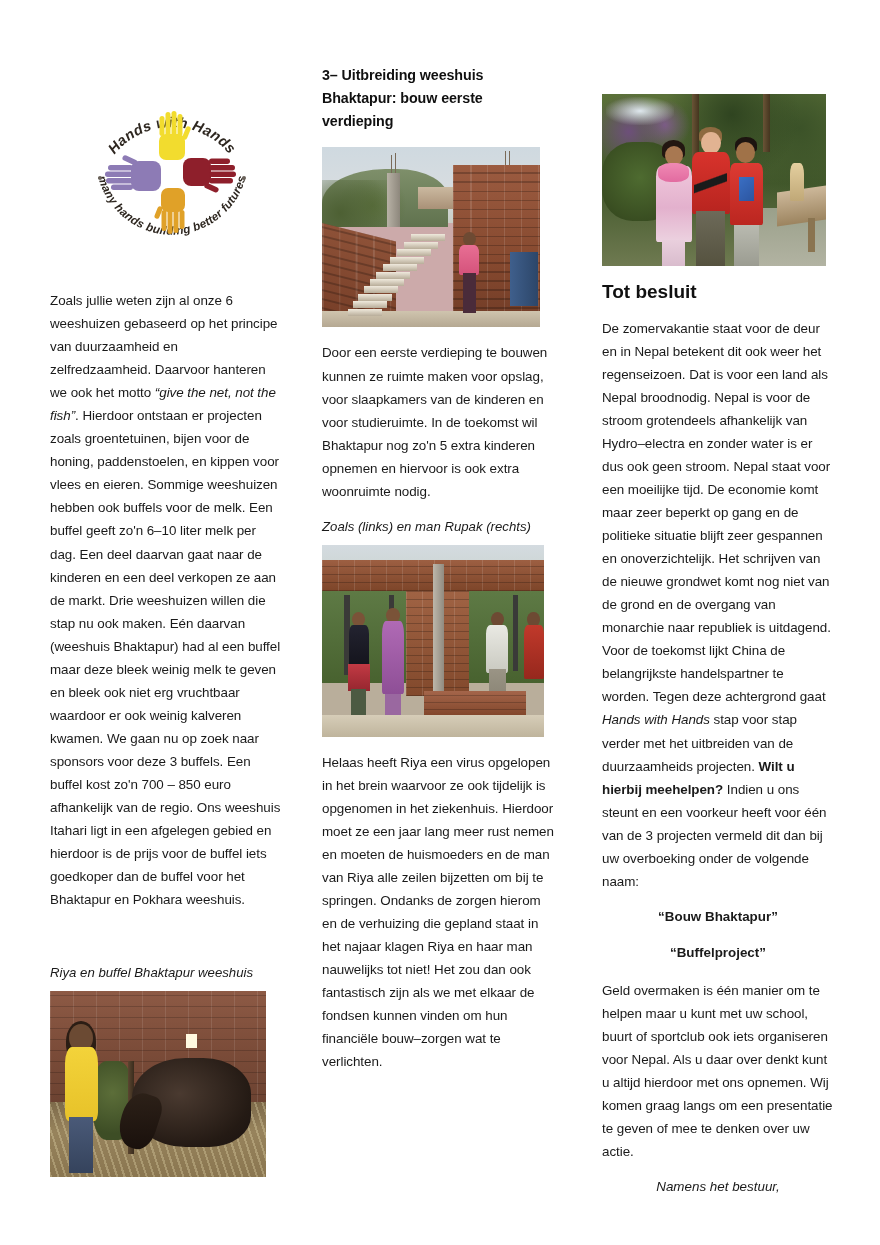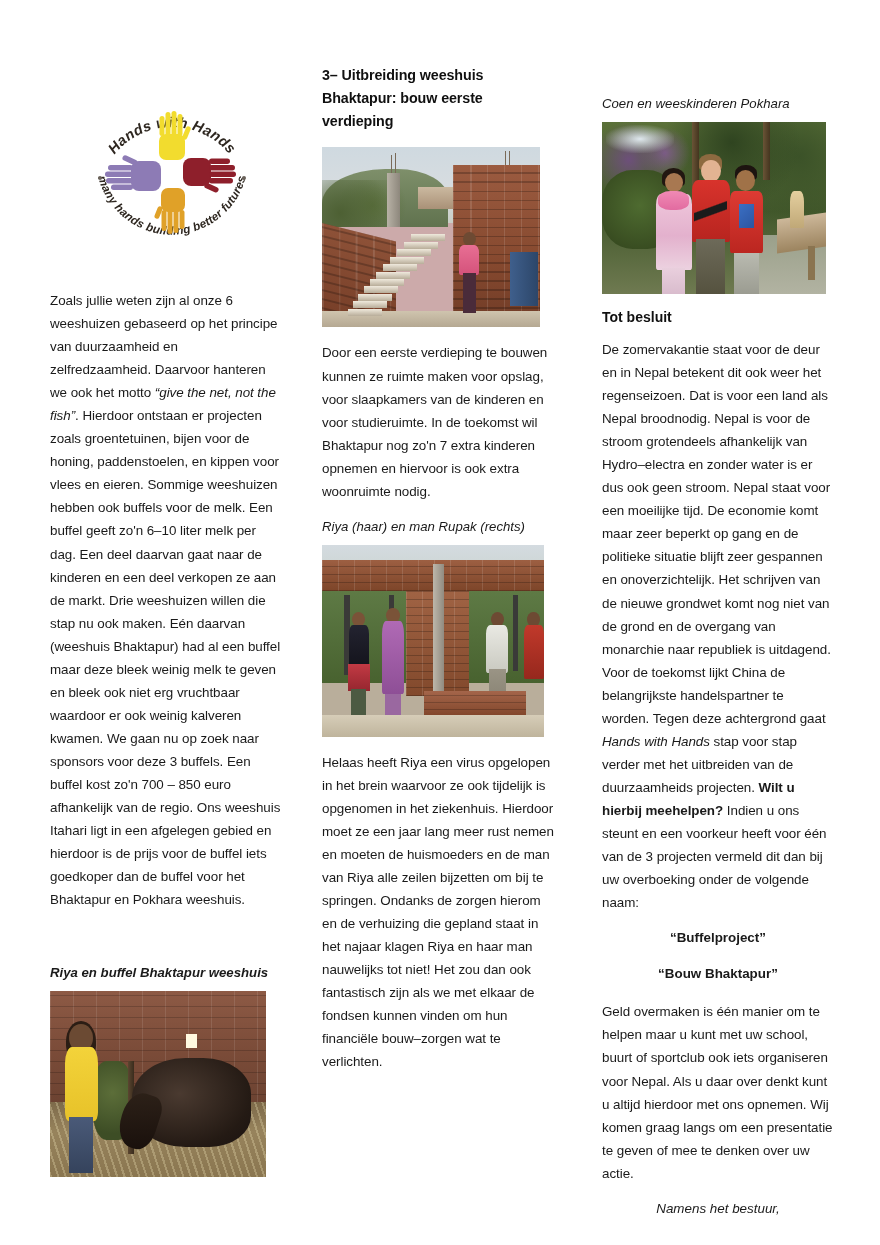--- a/index.html
+++ b/index.html
@@ -32,21 +32,21 @@
 
   h2.section-title {
     font-size: 14.3px;
     font-weight: bold;
     margin: 0 0 14px 0;
     line-height: 1.62;
     letter-spacing: -0.1px;
     color: #101010;
   }
   h2.big-title {
-    font-size: 14px;
+    font-size: 19px;
     font-weight: bold;
     margin: 0 0 12px 0;
     line-height: 1.3;
     color: #101010;
   }
   p.body {
     font-size: 13.4px;
     line-height: 1.72;
     margin: 0 0 14px 0;
     text-align: left;
@@ -353,21 +353,21 @@
         <rect x="12" y="-11" width="5" height="13" rx="2.5" transform="rotate(22 14.5 -4.5)"></rect>
       </g>
     </svg>
   </div>
 
   <div class="col col-1" style="top:277px;">
 
     <p class="body"><span>Zoals jullie weten zijn al onze 6 weeshuizen gebaseerd op het principe van duurzaamheid en zelfredzaamheid. Daarvoor hanteren we ook het motto </span><span class="em">“give the net, not the fish”</span><span>. Hierdoor ontstaan er projecten zoals groentetuinen, bijen voor de honing, paddenstoelen, en kippen voor vlees en eieren. Sommige weeshuizen hebben ook buffels voor de melk. Een buffel geeft zo'n 6–10 liter melk per dag. Een deel daarvan gaat naar de kinderen en een deel verkopen ze aan de markt.  Drie weeshuizen willen die stap nu ook maken. Eén daarvan (weeshuis Bhaktapur) had al een buffel maar deze bleek weinig melk te geven en bleek ook niet erg vruchtbaar waardoor er ook weinig kalveren kwamen. We gaan nu op zoek naar sponsors voor deze 3 buffels. Een buffel kost zo'n 700 – 850 euro afhankelijk van de regio. Ons weeshuis Itahari ligt in een afgelegen gebied en hierdoor is de prijs voor de buffel iets goedkoper dan de buffel voor het Bhaktapur en Pokhara weeshuis.</span></p>
   </div>
 
-  <div class="col col-1" style="top:951px;font-weight:bold;">
+  <div class="col col-1" style="top:951px;">
     <p class="caption">Riya en buffel Bhaktapur weeshuis</p>
     <div class="photo photo-buffalo">
       <div class="ph-layer pb-wall"></div>
       <div class="ph-layer pb-floor"></div>
       <div class="ph-layer pb-light"></div>
       <div class="ph-layer pb-bush"></div>
       <div class="ph-layer pb-post"></div>
       <div class="ph-layer pb-buffalo"></div>
       <div class="ph-layer pb-head"></div>
       <div class="ph-layer pb-girl-hair"></div>
@@ -406,23 +406,23 @@
         <div class="pc-step" style="left:43%;  top:22%; width:30%;"></div>
         <div class="pc-step" style="left:49%;  top:14%; width:30%;"></div>
         <div class="pc-step" style="left:55%;  top:6%;  width:30%;"></div>
       </div>
       <div class="ph-layer pc-barrel"></div>
       <div class="ph-layer pc-girl-head"></div>
       <div class="ph-layer pc-girl-top"></div>
       <div class="ph-layer pc-girl-leg"></div>
     </div>
 
-    <p class="body">Door een eerste verdieping te bouwen kunnen ze ruimte maken voor opslag, voor slaapkamers van de kinderen en voor studieruimte. In de toekomst wil Bhaktapur nog zo'n 7 extra kinderen opnemen en hiervoor is ook extra woonruimte nodig.</p>
-
-    <p class="caption">Riya (haar) en man Rupak (rechts)</p>
+    <p class="body">Door een eerste verdieping te bouwen kunnen ze ruimte maken voor opslag, voor slaapkamers van de kinderen en voor studieruimte. In de toekomst wil Bhaktapur nog zo'n 5 extra kinderen opnemen en hiervoor is ook extra woonruimte nodig.</p>
+
+    <p class="caption">Zoals (links) en man Rupak (rechts)</p>
 
     <div class="photo photo-riya">
       <div class="ph-layer pr-sky"></div>
       <div class="ph-layer pr-hill"></div>
       <div class="ph-layer pr-green"></div>
       <div class="ph-layer pr-topwall"></div>
       <div class="ph-layer pr-midwall"></div>
       <div class="ph-layer pr-col"></div>
       <div class="ph-layer pr-frame1"></div>
       <div class="ph-layer pr-frame2"></div>
@@ -440,21 +440,20 @@
       <div class="ph-layer pr-m2-head"></div>
       <div class="ph-layer pr-m2-body"></div>
       <div class="ph-layer pr-lowwall"></div>
       <div class="ph-layer pr-ground"></div>
     </div>
 
     <p class="body">Helaas heeft Riya een virus opgelopen in het brein waarvoor ze ook tijdelijk is opgenomen in het ziekenhuis. Hierdoor moet ze een jaar lang meer rust nemen en moeten de huismoeders en de man van Riya alle zeilen bijzetten om bij te springen. Ondanks de zorgen hierom en de verhuizing die gepland staat in het najaar klagen Riya en haar man nauwelijks tot niet! Het zou dan ook fantastisch zijn als we met elkaar de fondsen kunnen vinden om hun financiële bouw–zorgen wat te verlichten.</p>
   </div>
 
   <div class="col col-3" style="top:82px;">
-    <p class="caption">Coen en weeskinderen Pokhara</p>
 
     <div class="photo photo-coen">
       <div class="ph-layer pk-bg"></div>
       <div class="ph-layer pk-sky"></div>
       <div class="ph-layer pk-trunk"></div>
       <div class="ph-layer pk-trunk2"></div>
       <div class="ph-layer pk-bush"></div>
       <div class="ph-layer pk-path"></div>
       <div class="ph-layer pk-bench"></div>
       <div class="ph-layer pk-bench-leg"></div>
@@ -473,22 +472,22 @@
       <div class="ph-layer pk-man-head"></div>
       <div class="ph-layer pk-man-body"></div>
       <div class="ph-layer pk-strap"></div>
       <div class="ph-layer pk-man-legs"></div>
     </div>
 
     <h2 class="big-title">Tot besluit</h2>
 
     <p class="body"><span>De zomervakantie staat voor de deur en in Nepal betekent dit ook weer het regenseizoen. Dat is voor een land als Nepal broodnodig. Nepal is voor de stroom grotendeels afhankelijk van Hydro–electra en zonder water is er dus ook geen stroom. Nepal staat voor een moeilijke tijd. De economie komt maar zeer beperkt op gang en de politieke situatie blijft zeer gespannen en onoverzichtelijk. Het schrijven van de nieuwe grondwet komt nog niet van de grond en de overgang van monarchie naar republiek is uitdagend. Voor de toekomst lijkt China de belangrijkste handelspartner te worden.  Tegen deze achtergrond gaat </span><span class="em">Hands with Hands</span><span> stap voor stap verder met het uitbreiden van de duurzaamheids projecten. </span><span class="bold">Wilt u hierbij meehelpen?</span><span> Indien u ons steunt en een voorkeur heeft voor één van de 3 projecten vermeld dit dan bij uw overboeking onder de volgende naam:</span></p>
 
+    <p class="centered-bold">“Bouw Bhaktapur”</p>
     <p class="centered-bold">“Buffelproject”</p>
-    <p class="centered-bold">“Bouw Bhaktapur”</p>
 
     <p class="body">Geld overmaken is één manier om te helpen maar u kunt met uw school, buurt of sportclub ook iets organiseren voor Nepal. Als u daar over denkt kunt u altijd hierdoor met ons opnemen. Wij komen graag langs om een presentatie te geven of mee te denken over uw actie.</p>
 
     <p class="signature">Namens het bestuur,</p>
 
   </div>
 
 </div>
 
 </body></html>

